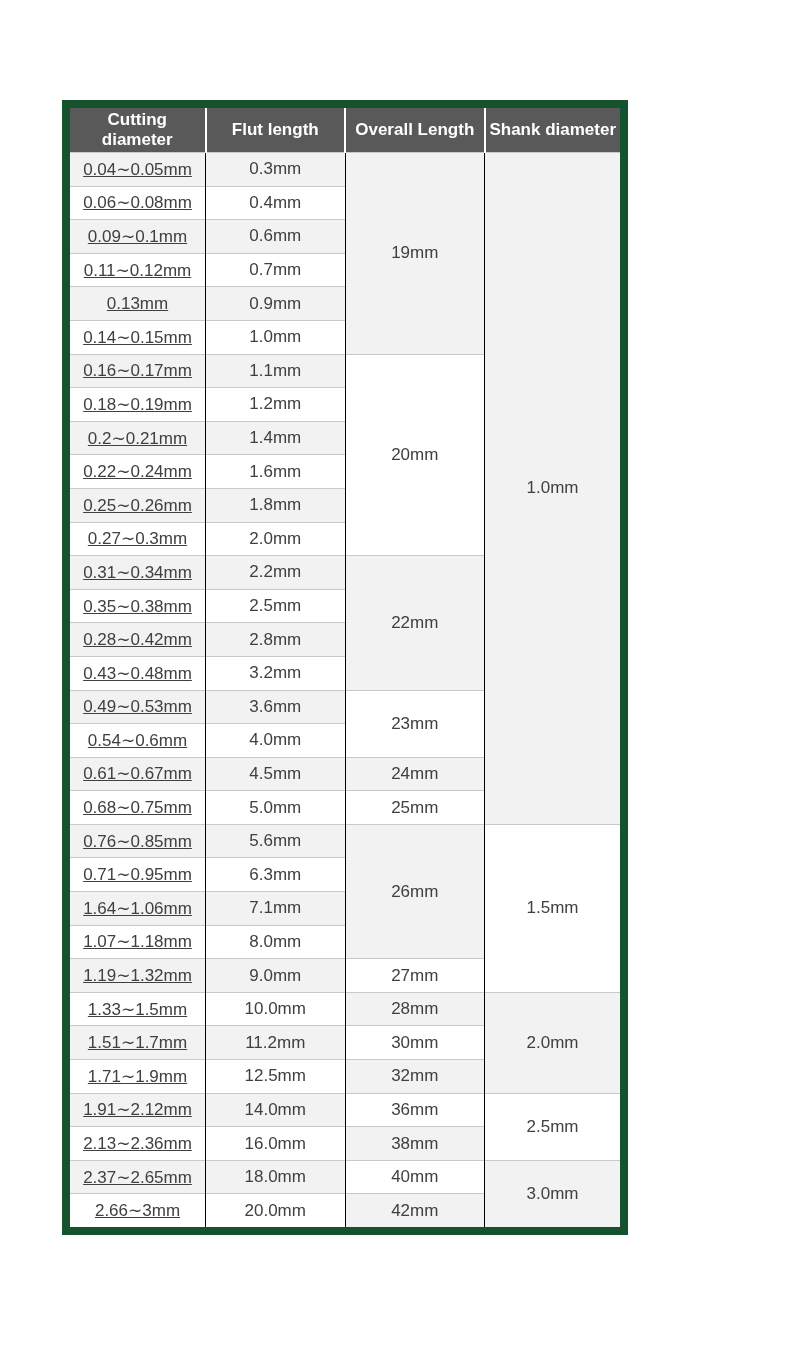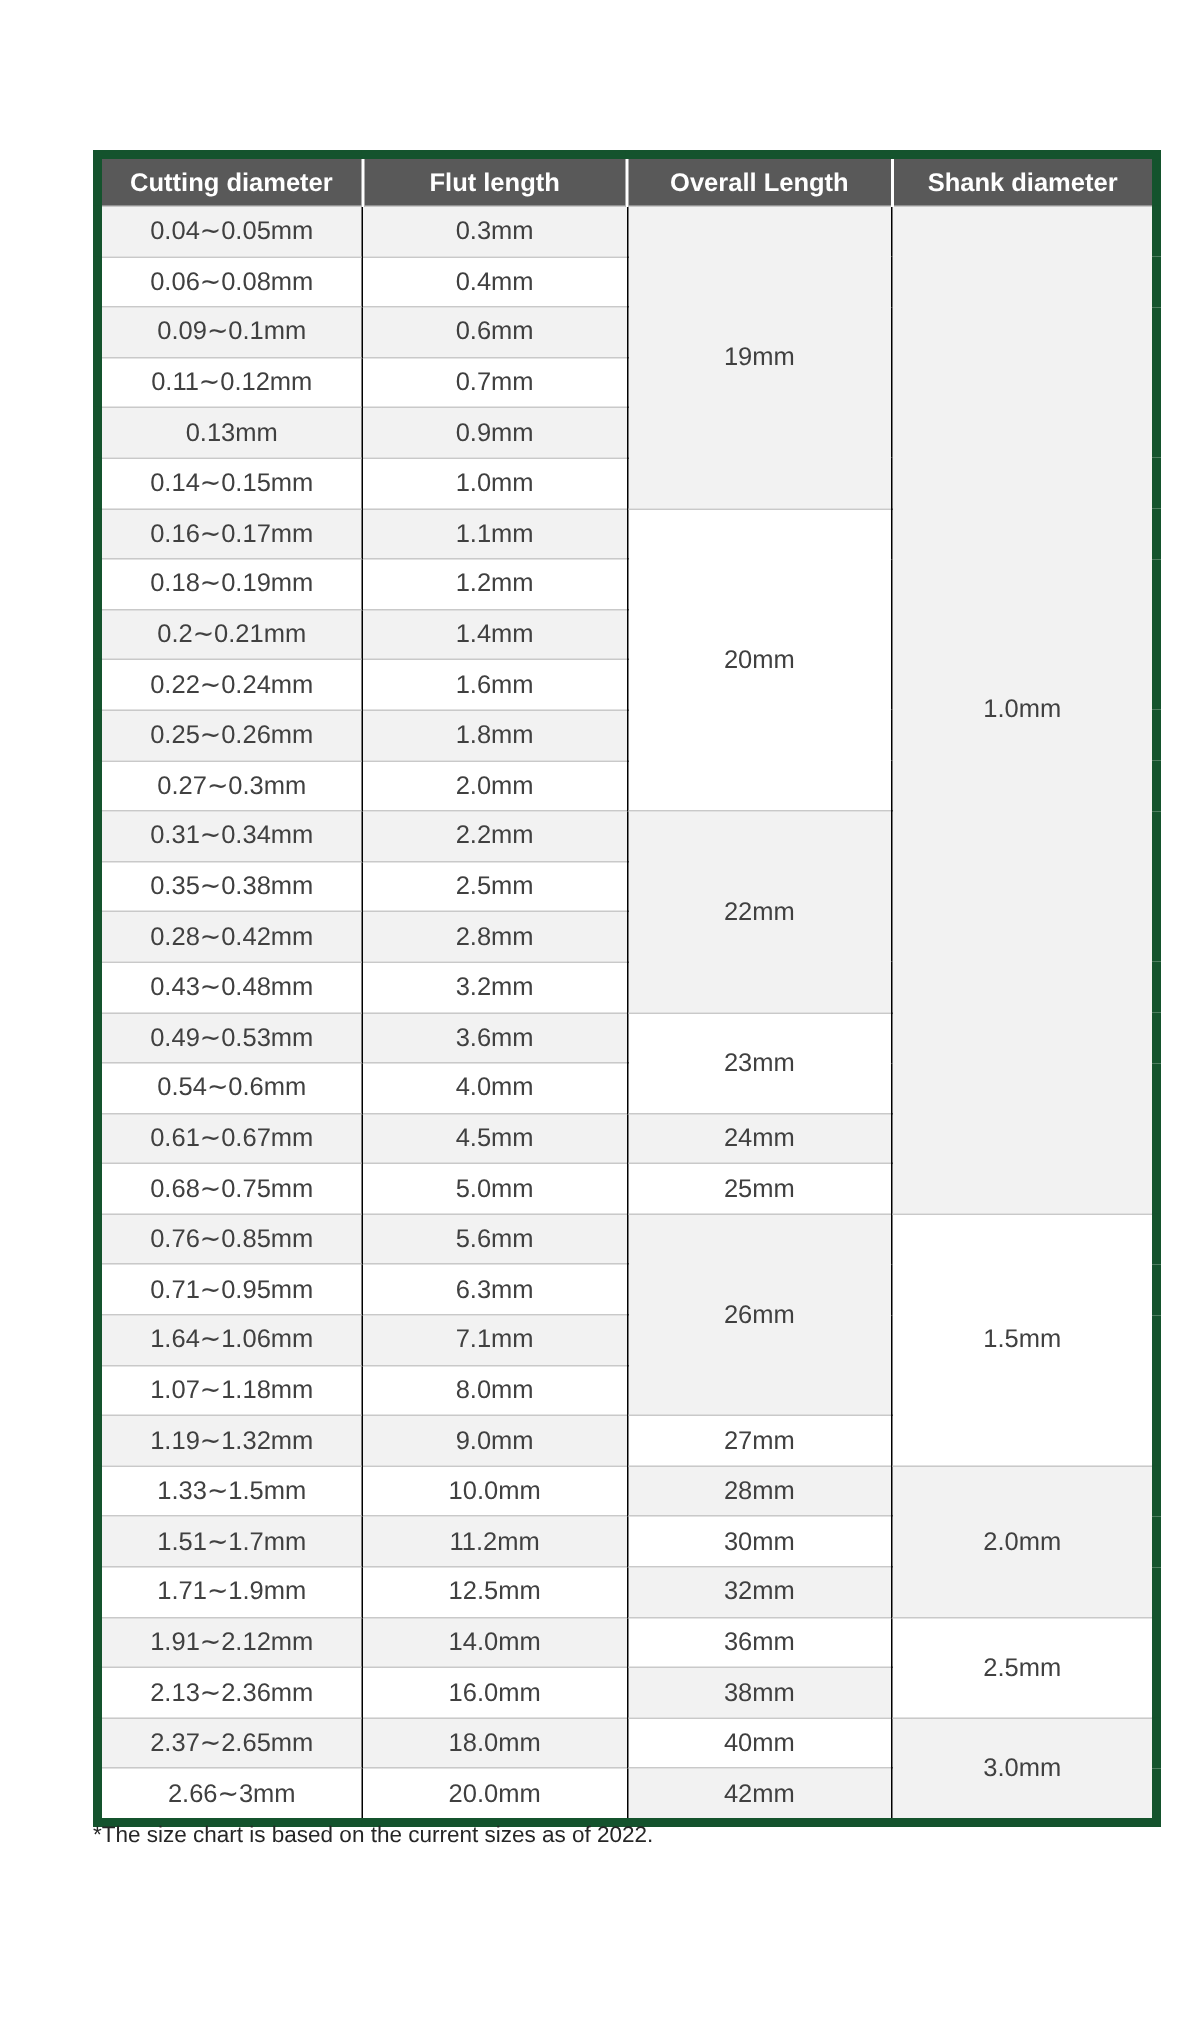--- a/index.html
+++ b/index.html
@@ -12,22 +12,22 @@
     position: relative;
   }
   .size-chart-wrap {
     position: absolute;
     left: 62px;
     top: 100px;
   }
   table.size-chart {
     border-collapse: collapse;
     table-layout: fixed;
-    width: 712px;
-    border: 6px solid #14532d;
+    width: 566px;
+    border: 8px solid #14532d;
   }
   col { width: 25%; }
   th {
     background: #595959;
     color: #ffffff;
     font-size: 17px;
     font-weight: bold;
     height: 27px;
     padding: 2px 0;
     border-left: 2px solid #ffffff;
@@ -37,21 +37,21 @@
   td {
     font-size: 17px;
     color: #404040;
     text-align: center;
     vertical-align: middle;
     height: 32.6px;
     padding: 0;
     border-left: 1px solid #000000;
     border-top: 1px solid #c9c9c9;
   }
-  td:first-child { border-left: none; }
+  td:first-child { border-left: none; text-decoration: underline; }
   td.shade { background: #f2f2f2; }
   .footnote {
     position: absolute;
     left: 62px;
     top: 1211px;
     font-size: 15px;
     color: #262626;
     line-height: 26px;
   }
 </style>
@@ -221,14 +221,13 @@
         <tr>
           <td>2.66∼3mm</td>
           <td>20.0mm</td>
           <td class="shade" rowspan="1">42mm</td>
         </tr>
       </tbody>
   </table>
 </div>
 
 <div class="footnote">
-  <div>*The size chart is based on the current sizes as of 2022.</div>
 </div>
 
 </body></html>

